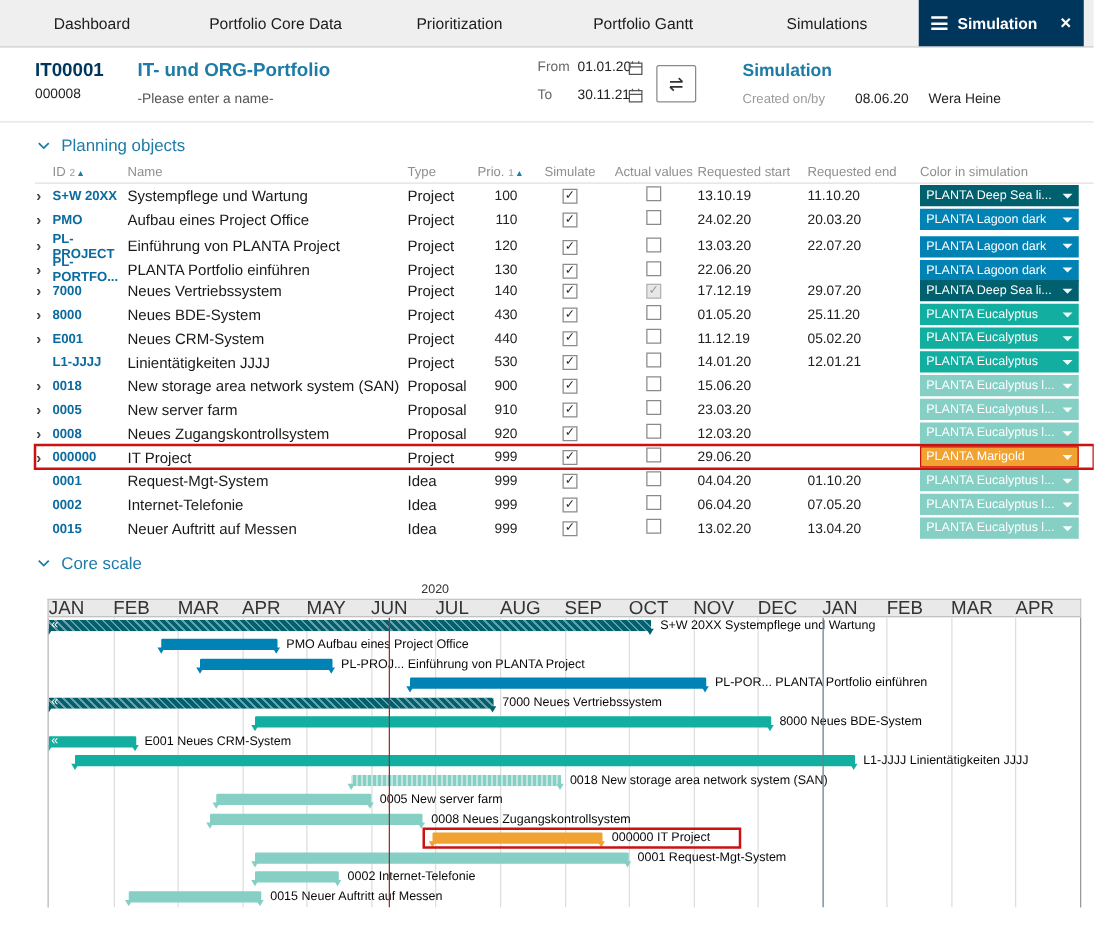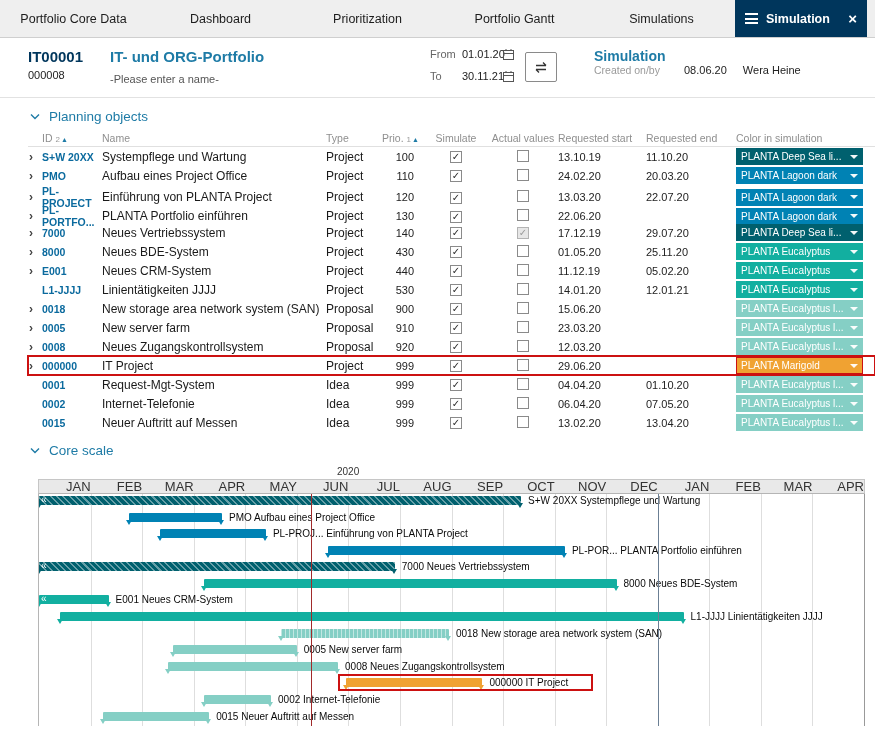--- a/index.html
+++ b/index.html
@@ -25,21 +25,21 @@
   .hid{font-size:15px;font-weight:bold;color:#00365c}
   .hcode{font-size:11px;color:#222;margin-top:4px}
   .htitle{font-size:15px;font-weight:bold;color:#1e7ba6}
   .hsub{font-size:11px;color:#555;margin-top:8px;cursor:text}
   .drow{display:flex;align-items:flex-start;height:19px;margin-bottom:3px}
   .dlabel{width:32px;color:#666}
   .dval{width:40px;color:#222;cursor:text}
   .calicon{cursor:pointer;display:inline-flex}
   .refresh{margin-left:10px;margin-top:4px;width:32px;height:30px;background:#fff;border:1px solid #8a8a8a;border-radius:2px;cursor:pointer;display:flex;align-items:center;justify-content:center}
   .simtitle{font-size:14px;font-weight:bold;color:#1e7ba6}
-  .created{display:flex;align-items:baseline}
+  .created{display:flex;margin-top:9px;align-items:baseline}
   .clabel{color:#9a9a9a;font-size:10.5px;width:90px}
   .cdate{color:#222}
   .cby{color:#222;margin-left:16px}
 
   
   .section-head{display:flex;align-items:center;gap:9px;padding:11px 0 6px 30px;color:#1e7ba6;font-size:13.5px;cursor:pointer}
 
   
   .ptable{padding-left:28px}
   .phead,.prow{display:grid;grid-template-columns:14px 60px 224px 56px 42px 64px 70px 88px 90px 127px;align-items:center}
@@ -59,41 +59,41 @@
   .pdate{color:#222}
   .colorcell{height:17px;display:flex;align-items:center;justify-content:space-between;color:#fff;font-size:10px;padding:0 5px;cursor:pointer;white-space:nowrap;overflow:hidden}
   .dd{width:0;height:0;border-left:4px solid transparent;border-right:4px solid transparent;border-top:4px solid rgba(255,255,255,.95);flex:none;margin-left:3px}
   .prow.hl{outline:2px solid #cc1111;outline-offset:-1px}
   .prow.hl .colorcell{box-shadow:0 0 0 1px #cc1111 inset}
 
   
   .gantt{margin-left:38px;width:827px;margin-top:2px}
   .gyear{width:75%;text-align:center;font-size:10px;color:#333;height:13px}
   .gmonths{height:15px;display:flex;background:#e9e9e9;border:1px solid #c6c6c6;border-bottom:1px solid #b5b5b5}
-  .gmonths span{flex:1;text-align:right;font-size:13px;color:#333;line-height:13px}
+  .gmonths span{flex:1;text-align:left;font-size:15px;color:#333;line-height:13px}
   .gbody{position:relative;height:232px;display:flex;flex-direction:column;border-left:1px solid #b5b5b5;border-right:1px solid #999;overflow:hidden;background:#fff}
   .vline{position:absolute;top:0;bottom:0;width:1px;background:#dedede}
   .yearline{background:#6b7f94;z-index:2}
   .todayline{background:#a12b2b;z-index:3}
   .grow{position:relative;flex:1}
   .gbar{position:absolute;height:9px;top:2px;border-radius:1px;cursor:pointer}
   .gbar.hatch{background-image:repeating-linear-gradient(45deg,rgba(255,255,255,.4) 0 1.5px,transparent 1.5px 4.5px)}
   .gbar.dots{background-image:repeating-linear-gradient(90deg,rgba(255,255,255,.5) 0 1.5px,transparent 1.5px 4px)}
   .gcont{position:absolute;left:2px;top:-1px;color:#fff;font-size:10px;line-height:10px;letter-spacing:-1px}
   .gtri{position:absolute;top:9px;width:0;height:0;border-left:3.5px solid transparent;border-right:3.5px solid transparent;border-top:5px solid #333}
   .glabel{position:absolute;top:0;font-size:10px;line-height:13px;white-space:nowrap;color:#0a0a0a}
   .ghl{position:absolute;top:-2px;height:17px;border:2px solid #cc1111;z-index:1}
 </style>
 </head>
 <body>
 
 <div class="nav">
   <div class="nav-items">
+      <div class="nav-item">Dashboard</div>
       <div class="nav-item">Portfolio Core Data</div>
-      <div class="nav-item">Dashboard</div>
       <div class="nav-item">Prioritization</div>
       <div class="nav-item">Portfolio Gantt</div>
       <div class="nav-item">Simulations</div>
     </div>
   <div class="nav-active">
     <span class="burger">
         <i></i>
         <i></i>
         <i></i>
       </span>
@@ -520,20 +520,26 @@
         <span class="glabel" style="left:calc(36.25% + 7px)">0008 Neues Zugangskontrollsystem</span>
       </div>
       <div class="grow">
         <span class="ghl" style="left:36.25%;width:30.9375%"></span>
         <span class="gbar " style="left:37.1875%;width:16.5625%;background-color:#f0a232"></span>
         <i class="gtri" style="left:calc(37.1875% - 3px);border-top-color:#f0a232"></i>
         <i class="gtri" style="left:calc(53.75% - 4px);border-top-color:#f0a232"></i>
         <span class="glabel" style="left:calc(53.75% + 7px)">000000 IT Project</span>
       </div>
       <div class="grow">
+        <span class="gbar " style="left:20%;width:36.25%;background-color:#85cfc5"></span>
+        <i class="gtri" style="left:calc(20% - 3px);border-top-color:#85cfc5"></i>
+        <i class="gtri" style="left:calc(56.25% - 4px);border-top-color:#85cfc5"></i>
+        <span class="glabel" style="left:calc(56.25% + 7px)">0001 Request-Mgt-System</span>
+      </div>
+      <div class="grow">
         <span class="gbar " style="left:20%;width:8.125%;background-color:#85cfc5"></span>
         <i class="gtri" style="left:calc(20% - 3px);border-top-color:#85cfc5"></i>
         <i class="gtri" style="left:calc(28.125% - 4px);border-top-color:#85cfc5"></i>
         <span class="glabel" style="left:calc(28.125% + 7px)">0002 Internet-Telefonie</span>
       </div>
       <div class="grow">
         <span class="gbar " style="left:7.8125%;width:12.8125%;background-color:#85cfc5"></span>
         <i class="gtri" style="left:calc(7.8125% - 3px);border-top-color:#85cfc5"></i>
         <i class="gtri" style="left:calc(20.625% - 4px);border-top-color:#85cfc5"></i>
         <span class="glabel" style="left:calc(20.625% + 7px)">0015 Neuer Auftritt auf Messen</span>

